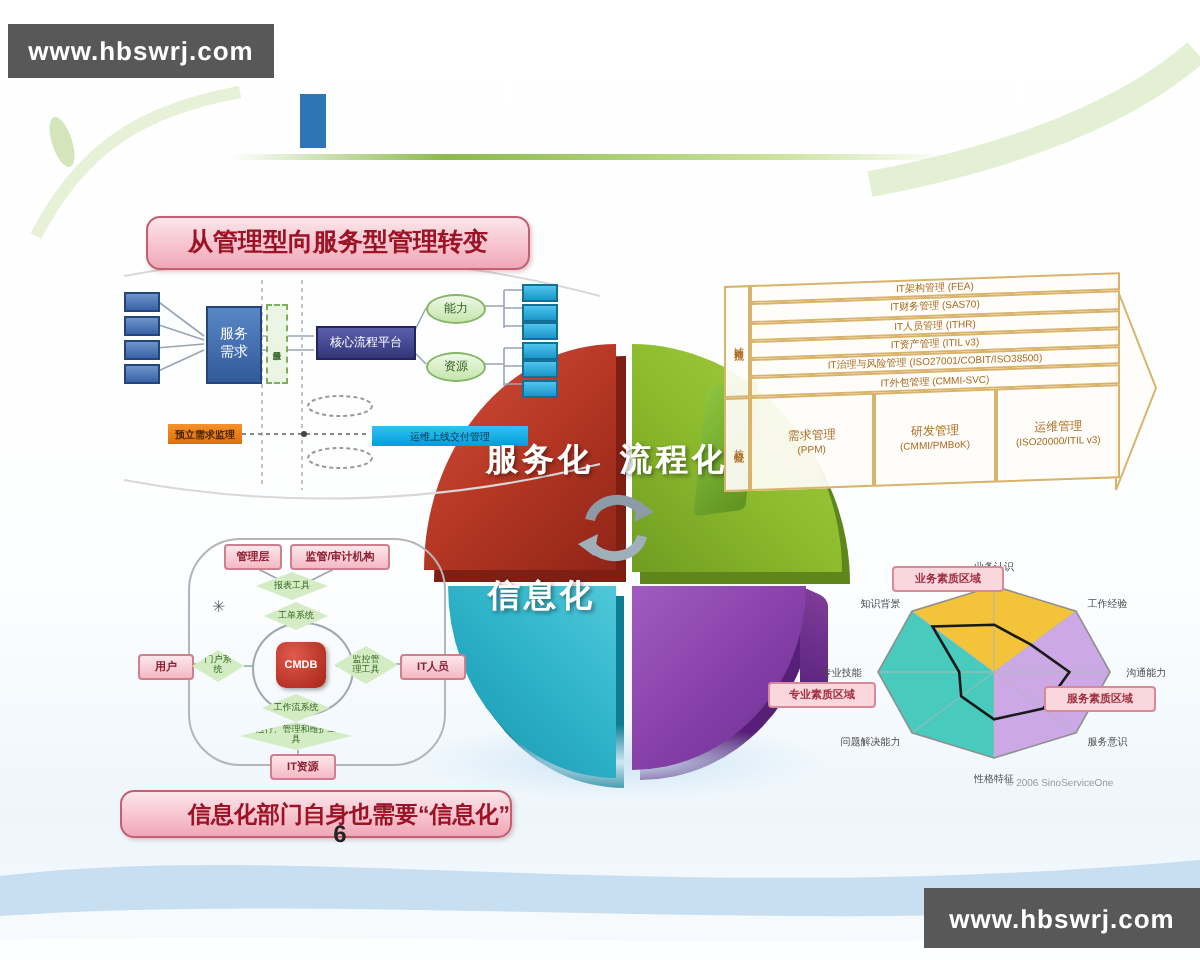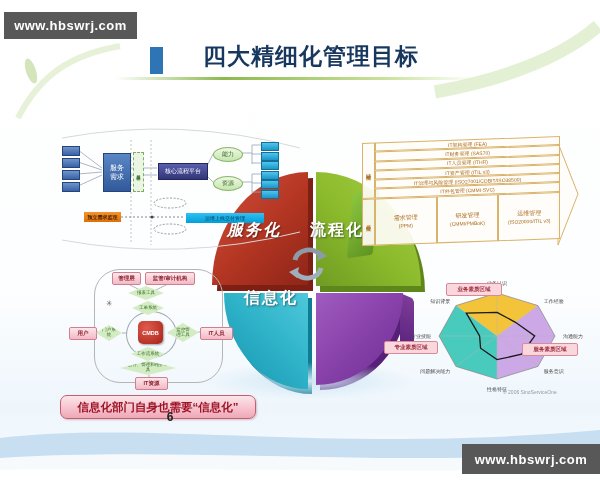--- a/index.html
+++ b/index.html
@@ -37,40 +37,42 @@
   <div class="abs" style="left:26px;top:58px;width:10px;height:26px;background:#b7d48e;opacity:.6;border-radius:50%;transform:rotate(-18deg);z-index:0;"></div>
 
   <div class="abs wm" style="left:4px;top:12px;width:133px;height:27px;">
     <span>www.hbswrj.com</span>
   </div>
   <div class="abs wm" style="left:462px;top:444px;width:138px;height:30px;">
     <span>www.hbswrj.com</span>
   </div>
 
   <div class="abs" style="left:150px;top:47px;width:13px;height:27px;background:#2e75b6;z-index:6;"></div>
-  <div class="abs" style="left:166px;top:41px;width:290px;text-align:center;font-size:23px;font-weight:bold;color:#17375e;letter-spacing:1px;z-index:6;">四大精细化管理目标</div>
   <div class="abs" style="left:115px;top:77px;width:360px;height:3px;background:linear-gradient(90deg,rgba(140,185,78,0),#8cb94e 30%,#c9e29b 75%,rgba(201,226,155,0));z-index:6;"></div>
 
-  <div class="abs pink-title" style="left:60px;top:395px;width:194px;height:22px;font-size:11.5px;">
+  <div class="abs pink-title" style="left:73px;top:108px;width:190px;height:25px;font-size:12.5px;">
+    <span>从管理型向服务型管理转变</span>
+  </div>
+  <div class="abs pink-title" style="left:60px;top:395px;width:194px;height:22px;font-size:11.5px;justify-content:flex-end;">
     <span>信息化部门自身也需要“信息化”</span>
   </div>
 
   <div class="abs quad-back" style="left:217px;top:178px;width:96px;height:113px;background:#7d1f13;border-top-left-radius:100%;"></div>
   <div class="abs quad-back" style="left:320px;top:178px;width:105px;height:114px;background:#5f861a;border-top-right-radius:100%;"></div>
   <div class="abs quad-back" style="left:228px;top:298px;width:84px;height:96px;background:#0e7d93;border-bottom-left-radius:100%;"></div>
   <div class="abs quad-back" style="left:320px;top:298px;width:87px;height:92px;background:#571f78;border-bottom-right-radius:100%;"></div>
   <div class="abs" style="left:205px;top:362px;width:210px;height:38px;background:radial-gradient(ellipse at center,#cfe6f4 0%,rgba(207,230,244,0) 70%);z-index:1;"></div>
 
   <div class="abs quad" style="left:212px;top:172px;width:96px;height:113px;background:linear-gradient(135deg,#d4503c 0%,#b23522 55%,#8f2518 100%);border-top-left-radius:100%;"></div>
   <div class="abs quad" style="left:316px;top:172px;width:105px;height:114px;background:linear-gradient(225deg,#a9d245 0%,#8bba2c 55%,#6f9c22 100%);border-top-right-radius:100%;"></div>
   <div class="abs quad" style="left:224px;top:293px;width:84px;height:96px;background:linear-gradient(45deg,#1693ad 0%,#2eb3c9 55%,#4fc8da 100%);border-bottom-left-radius:100%;"></div>
   <div class="abs quad" style="left:316px;top:293px;width:87px;height:92px;background:linear-gradient(315deg,#6b2e92 0%,#8a43ab 55%,#a05cc0 100%);border-bottom-right-radius:100%;"></div>
   <div class="abs" style="left:400px;top:296px;width:14px;height:50px;background:linear-gradient(180deg,#7d3c98,#5c2580);transform:skewY(24deg);z-index:1;border-radius:0 4px 4px 0;"></div>
 
-  <div class="abs quad-label" style="left:216px;top:220px;width:76px;font-style:italic;">服务化</div>
+  <div class="abs quad-label" style="left:232px;top:220px;width:76px;">服务化</div>
   <div class="abs quad-label" style="left:233px;top:288px;width:76px;">信息化</div>
   <div class="abs quad-label" style="left:302px;top:220px;width:70px;">流程化</div>
 
   <svg class="abs" style="left:286px;top:242px;z-index:5;" width="44" height="44" viewBox="0 0 44 44">
     <path d="M9,18 A14,12 0 0 1 35,14" stroke="#8c9ba6" stroke-width="5" fill="none"></path>
     <path d="M35,26 A14,12 0 0 1 9,30" stroke="#9fb0bb" stroke-width="5" fill="none"></path>
     <polygon points="33,8 41,14 31,19" fill="#8c9ba6"></polygon>
     <polygon points="11,36 3,30 13,25" fill="#9fb0bb"></polygon>
   </svg>
 

